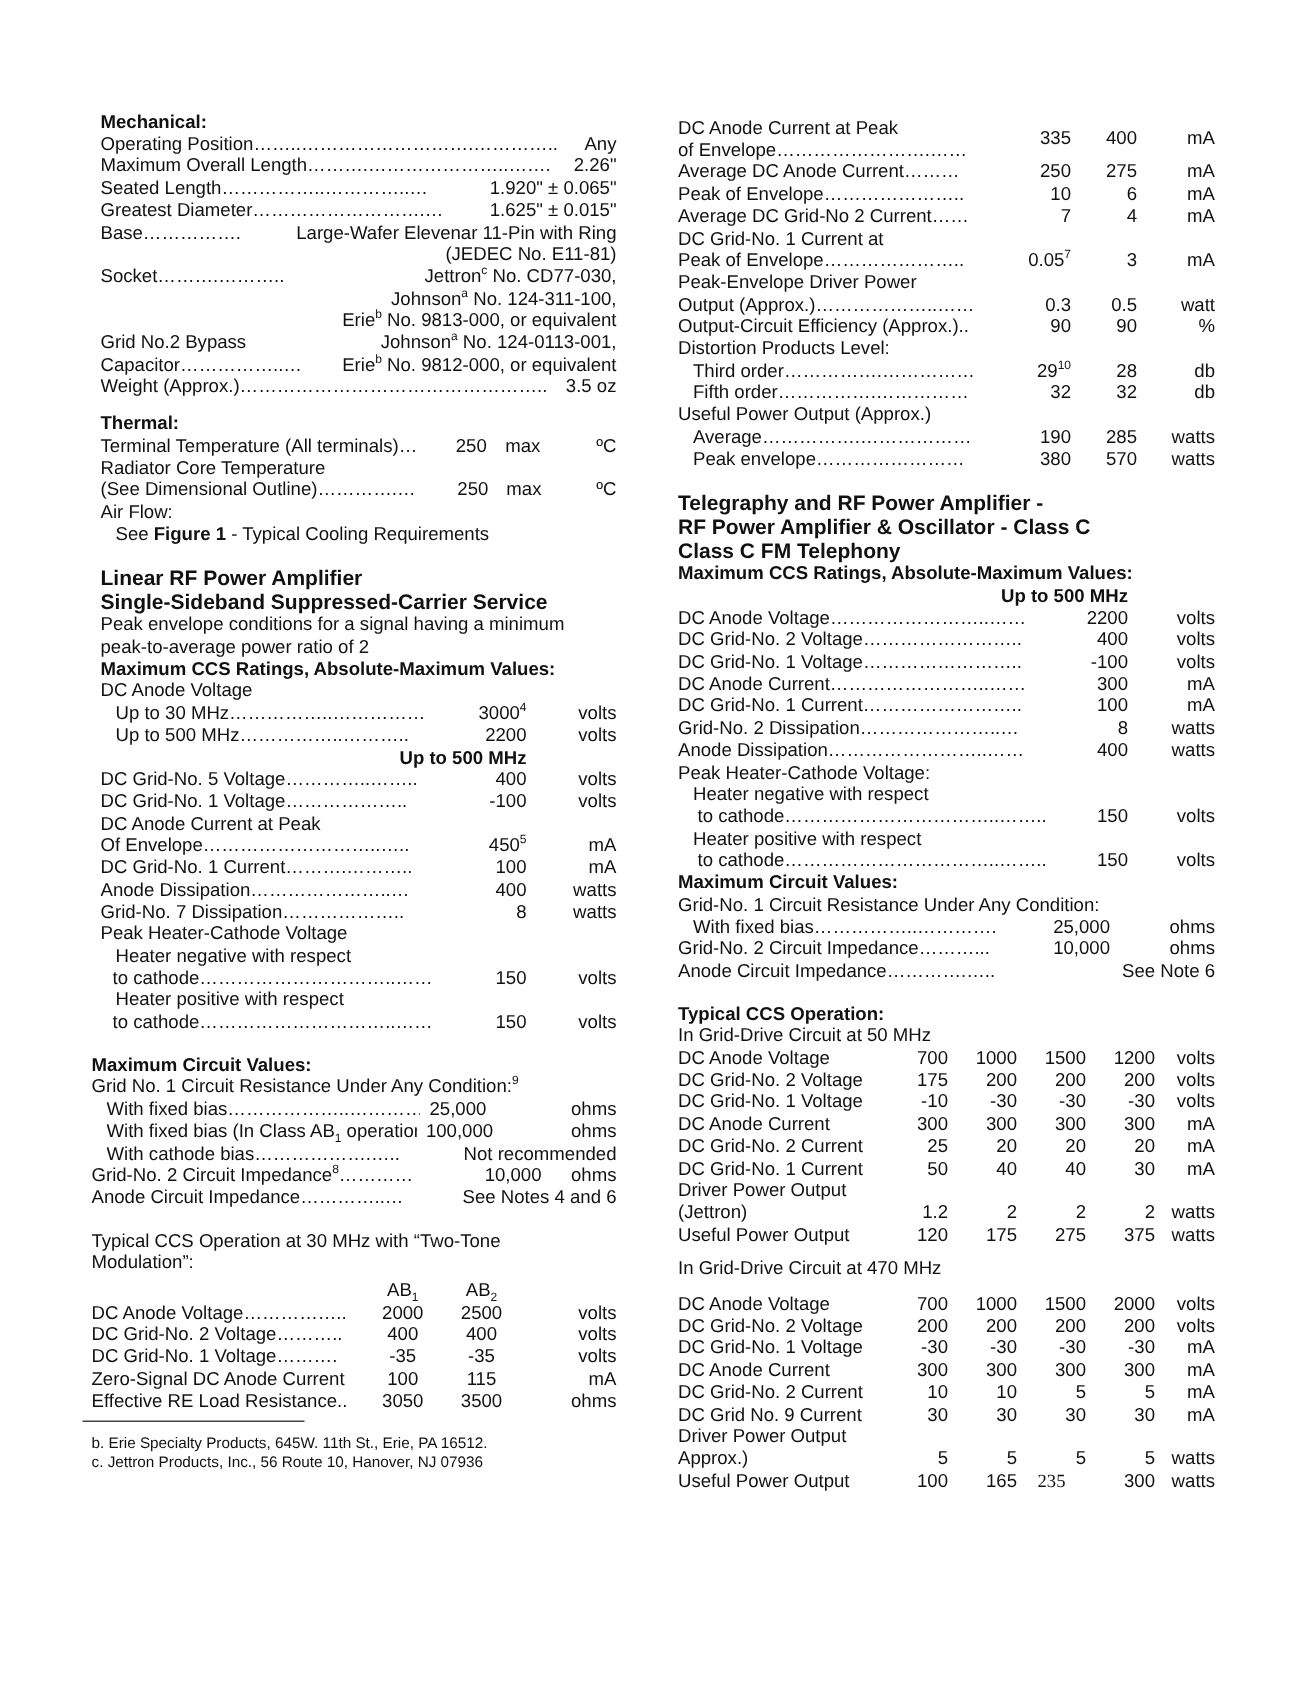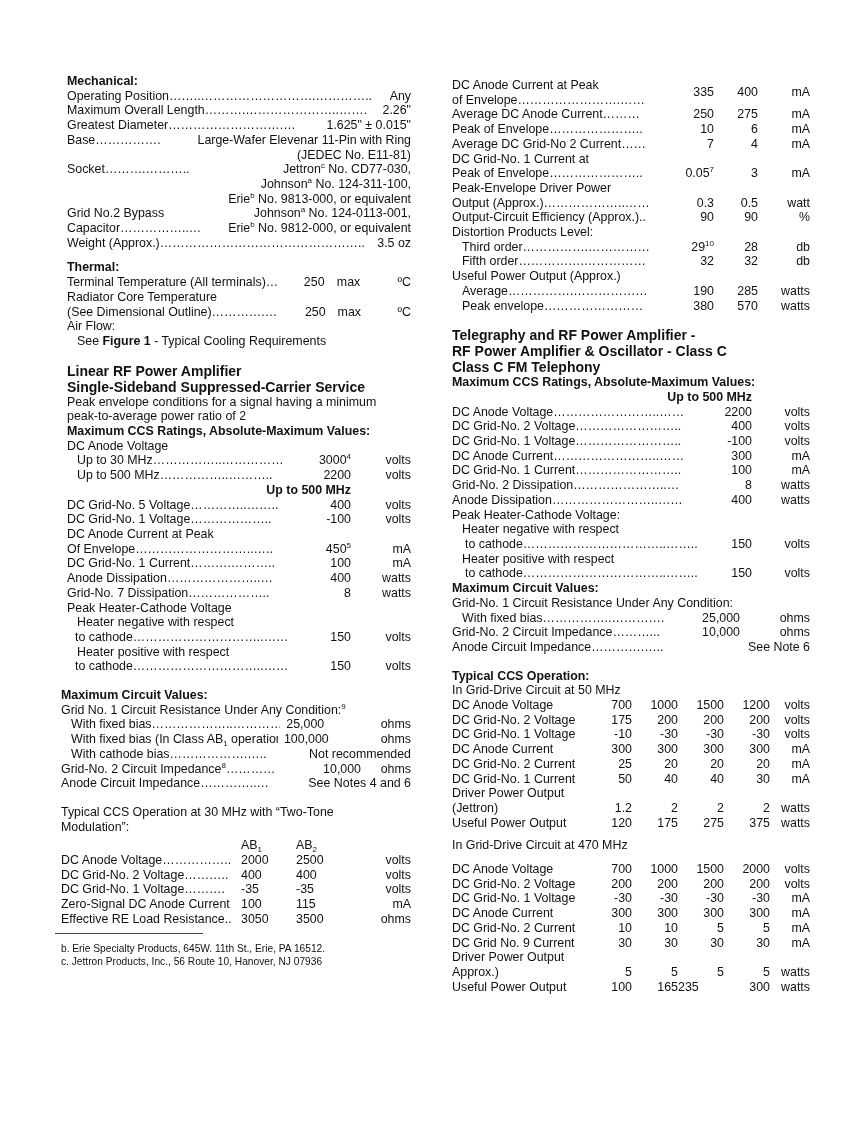--- a/index.html
+++ b/index.html
@@ -23,37 +23,41 @@
   .mx { width:50px; text-align:center; }
   .uc { width:40px; text-align:right; }
   .centerhead { font-weight:bold; text-align:right; }
   .rule { width:148px; border-top:1.3px solid #444; margin:6px 0 8px -6px; }
   .fn { font-size:10.2px; line-height:13px; }
   
   .t4 .lbl { width:150px; flex:0 0 150px; }
   .t4 .c { width:46px; text-align:right; }
   .t4 .cu { flex:1; text-align:right; }
   .t2 .lbl { width:180px; flex:0 0 180px; }
-  .t2 .c { width:55px; text-align:left; }
+  .t2 .c { width:55px; text-align:center; }
   .t2 .cu { flex:1; text-align:right; }
 </style>
 </head>
 <body>
 
 <div id="left" class="col">
 
   <div class="h">Mechanical:</div>
   <div id="mech-rows">
       <div class="row">
         <span class="lbl">Operating Position……..……………………….…………..</span>
         <span class="r">Any</span>
       </div>
       <div class="row">
         <span class="lbl">Maximum Overall Length……….…………………..…….</span>
         <span class="r">2.26"</span>
+      </div>
+      <div class="row">
+        <span class="lbl">Seated Length……………..…………..…</span>
+        <span class="r">1.920" ± 0.065"</span>
       </div>
       <div class="row">
         <span class="lbl">Greatest Diameter……………………….…</span>
         <span class="r">1.625" ± 0.015"</span>
       </div>
       <div class="row">
         <span class="lbl">Base…………….</span>
         <span class="r">Large-Wafer Elevenar 11-Pin with Ring</span>
       </div>
       <div class="row">
@@ -607,18 +611,18 @@
         <span class="c" style="width: 30px; text-align: right;">5</span>
         <span class="c" style="width: 46px; text-align: right;">5</span>
         <span class="c" style="width: 46px; text-align: right;">5</span>
         <span class="c" style="width: 46px; text-align: right;">5</span>
         <span class="cu">watts</span>
       </div>
       <div class="row">
         <span class="lbl">Useful Power Output</span>
         <span class="c" style="width: 30px; text-align: right;">100</span>
         <span class="c" style="width: 46px; text-align: right;">165</span>
-        <span class="c" style="width: 46px; text-align: left;">235</span>
+        <span class="c" style="width: 46px; text-align: center; font-family: Liberation Serif, serif;">235</span>
         <span class="c" style="width: 46px; text-align: right;">300</span>
         <span class="cu">watts</span>
       </div>
     </div>
 </div>
 
 </body></html>

